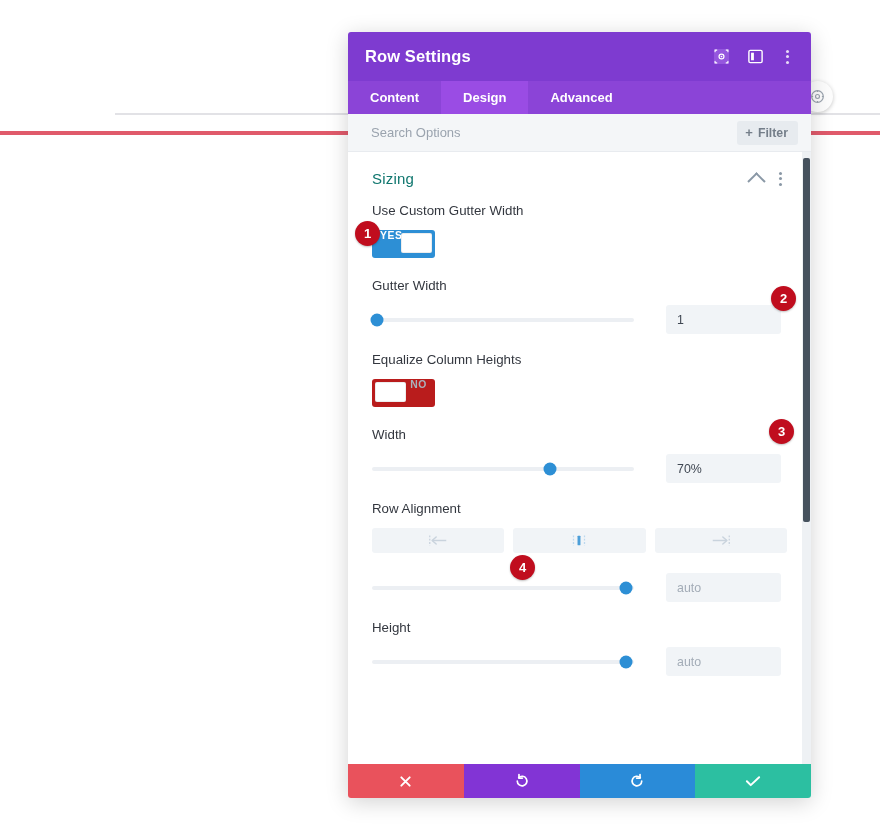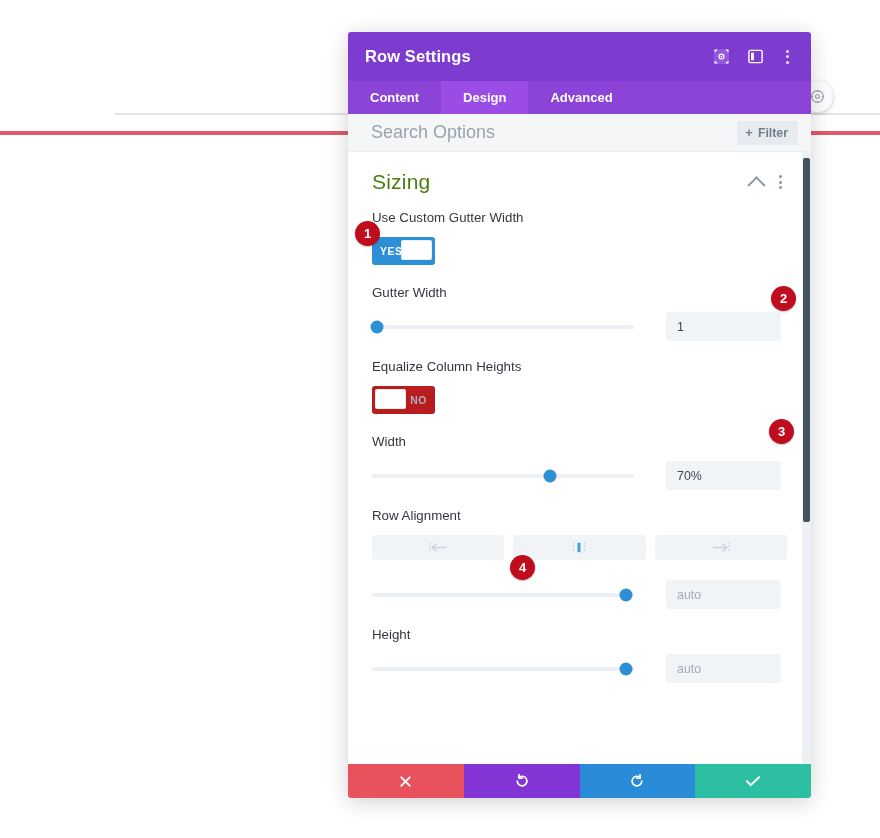--- a/index.html
+++ b/index.html
@@ -67,21 +67,21 @@
   .tab.active { background: #9a4ce4; }
 
   
   .searchbar {
     height: 38px; flex: 0 0 38px; background: #f4f6f8;
     display: flex; align-items: center; padding: 0 13px 0 23px;
     border-bottom: 1px solid #e8ebef;
   }
   .search-input {
     flex: 1; border: none; background: transparent; outline: none;
-    font-family: "Liberation Sans", sans-serif; font-size: 18px; color: #6b7280;
+    font-family: "Liberation Sans", sans-serif; font-size: 13px; color: #6b7280;
   }
   .search-input::placeholder { color: #9aa3ae; }
   .filter-btn {
     background: #e7ebef; color: #747e89; font-size: 12.3px; font-weight: bold;
     border-radius: 3px; padding: 5px 10px 5px 8px; display: flex; align-items: center; gap: 5px;
     cursor: pointer;
   }
   .filter-plus { font-size: 13px; line-height: 1; font-weight: bold; }
 
   
@@ -95,37 +95,37 @@
   }
   .scroll-thumb {
     position: absolute; right: 1px; top: 6px; width: 7px; height: 364px;
     background: #46525e; border-radius: 2px;
   }
 
   
   .section-head {
     display: flex; align-items: center; margin-bottom: 16px;
   }
-  .section-title { color: #4d7c0f; font-size: 21px; flex: 1; letter-spacing: .2px; }
+  .section-title { color: #0f766e; font-size: 15px; flex: 1; letter-spacing: .2px; }
   .chevron-up {
     width: 13px; height: 13px; margin-right: 11px; cursor: pointer;
     border-left: 2px solid #8a98a6; border-top: 2px solid #8a98a6;
     transform: rotate(45deg) translate(2px, 2px);
   }
   .dots-v-dark i { background: #8a98a6; }
 
   
   .field { margin-bottom: 6px; }
   .field-label {
     font-size: 13.3px; color: #33373f; margin-bottom: 12px; font-weight: normal;
   }
 
   
   .toggle {
-    width: 63px; height: 28px; border-radius: 3px; display: flex; align-items: center;
+    width: 63px; height: 28px; border-radius: 3px; display: flex; 
     cursor: pointer; position: relative; margin-bottom: 20px;
   }
   .toggle.on { background: #2d8fd5; justify-content: flex-start; }
   .toggle.off { background: #b91c1c; justify-content: flex-end; }
   .toggle .tg-label {
     font-size: 10.4px; font-weight: bold; letter-spacing: .6px; padding: 0 8px;
   }
   .toggle.on .tg-label { color: #fff; }
   .toggle.off .tg-label { color: #a9b2bc; }
   .toggle .knob {

